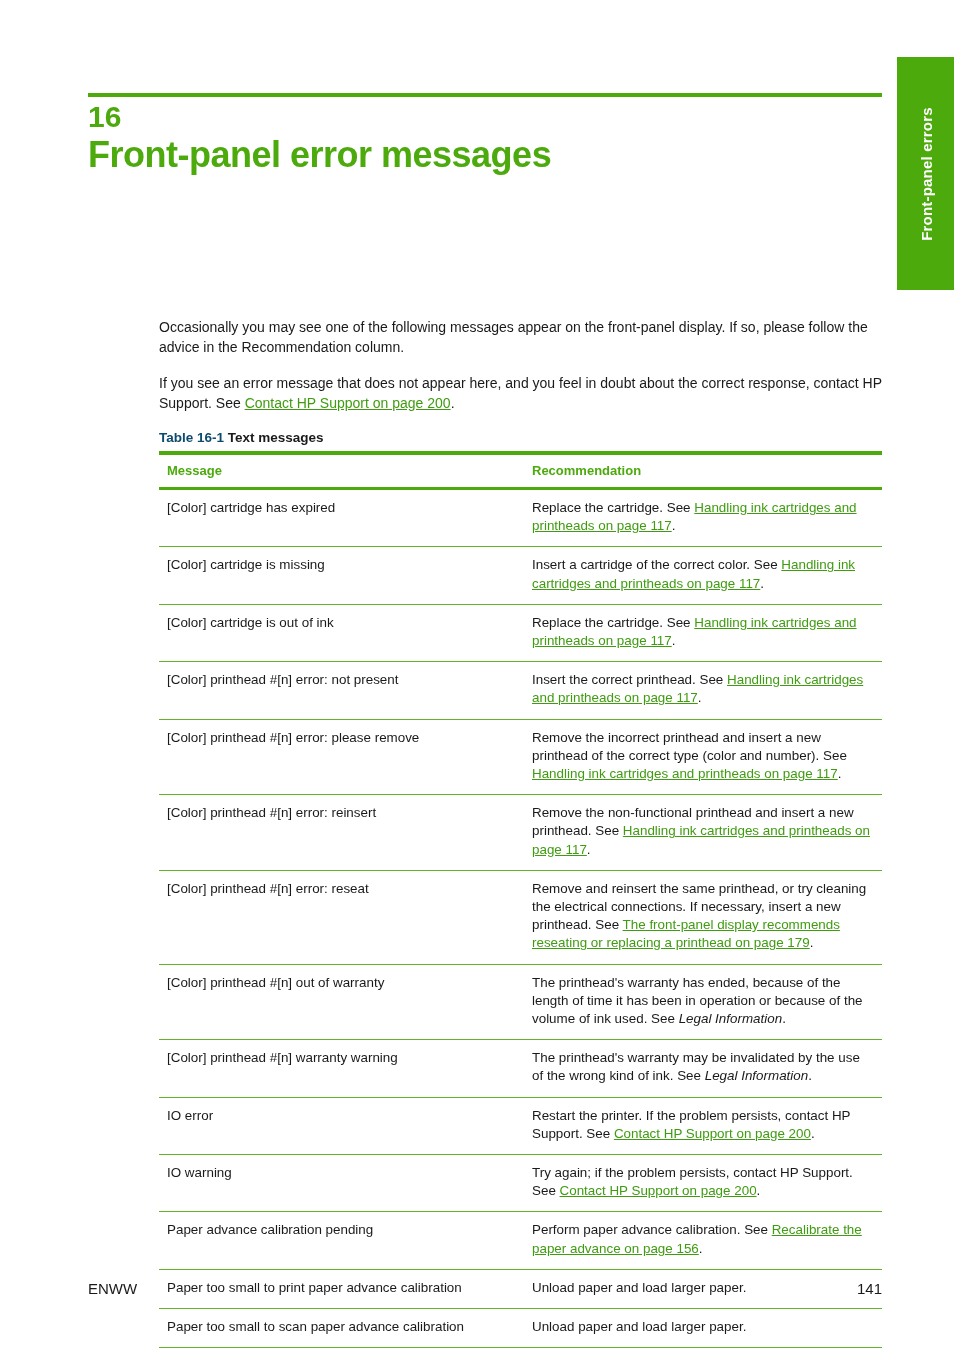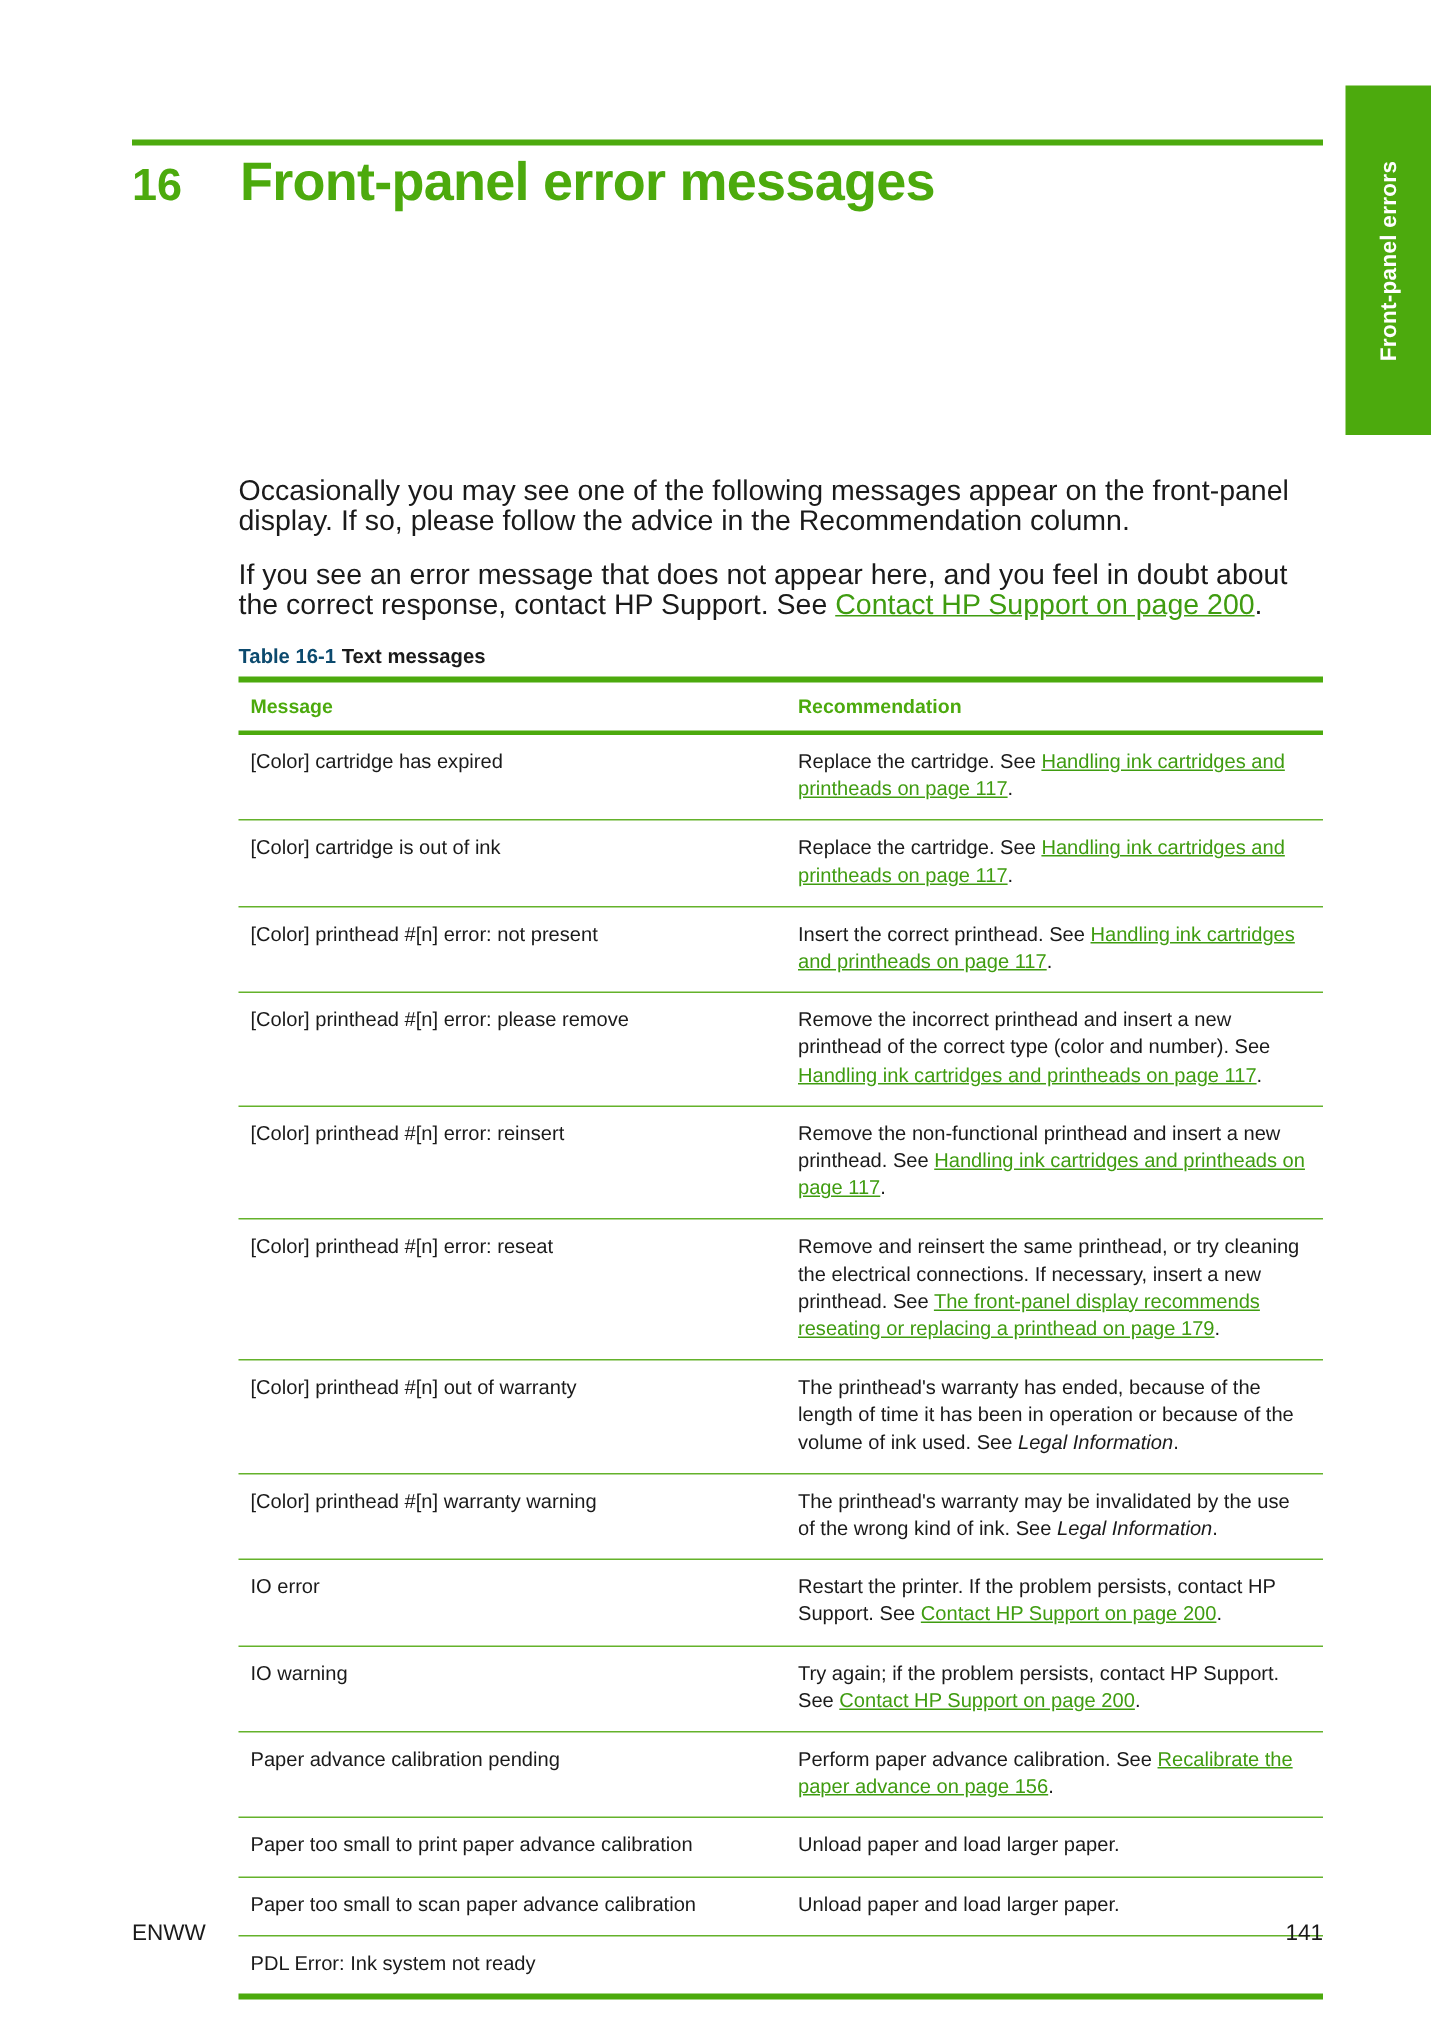--- a/index.html
+++ b/index.html
@@ -51,20 +51,21 @@
     background: #4CAA0D;
   }
   .chapter-head {
     position: absolute;
     left: 88px;
     top: 100px;
     width: 794px;
     display: flex;
     align-items: baseline;
     color: #4CAA0D;
+    flex-direction: column;
   }
   .chapter-number {
     font-size: 30px;
     font-weight: bold;
     width: 72px;
     flex: none;
   }
   .chapter-title {
     font-size: 36px;
     font-weight: bold;
@@ -73,21 +74,21 @@
   }
 
   
   .content {
     position: absolute;
     left: 159px;
     top: 318px;
     width: 723px;
   }
   .para {
-    font-size: 19px;
+    font-size: 14px;
     line-height: 19.5px;
     margin: 0 0 17px 0;
     color: #1a1a1a;
   }
   a.xref, .xref {
     color: #3f9c10;
     text-decoration: underline;
   }
   .ital { font-style: italic; margin-top: 12px; }
 
@@ -182,20 +183,24 @@
           <th>Message</th>
           <th>Recommendation</th>
         </tr>
       </thead>
       <tbody>
           <tr>
             <td>[Color] cartridge has expired</td>
             <td><span>Replace the cartridge. See </span><a class="xref" href="#">Handling ink cartridges and printheads on page 117</a><span>.</span></td>
           </tr>
           <tr>
+            <td>[Color] cartridge is missing</td>
+            <td><span>Insert a cartridge of the correct color. See </span><a class="xref" href="#">Handling ink cartridges and printheads on page 117</a><span>.</span></td>
+          </tr>
+          <tr>
             <td>[Color] cartridge is out of ink</td>
             <td><span>Replace the cartridge. See </span><a class="xref" href="#">Handling ink cartridges and printheads on page 117</a><span>.</span></td>
           </tr>
           <tr>
             <td>[Color] printhead #[n] error: not present</td>
             <td><span>Insert the correct printhead. See </span><a class="xref" href="#">Handling ink cartridges and printheads on page 117</a><span>.</span></td>
           </tr>
           <tr>
             <td>[Color] printhead #[n] error: please remove</td>
             <td><span>Remove the incorrect printhead and insert a new printhead of the correct type (color and number). See </span><a class="xref" href="#">Handling ink cartridges and printheads on page 117</a><span>.</span></td>

